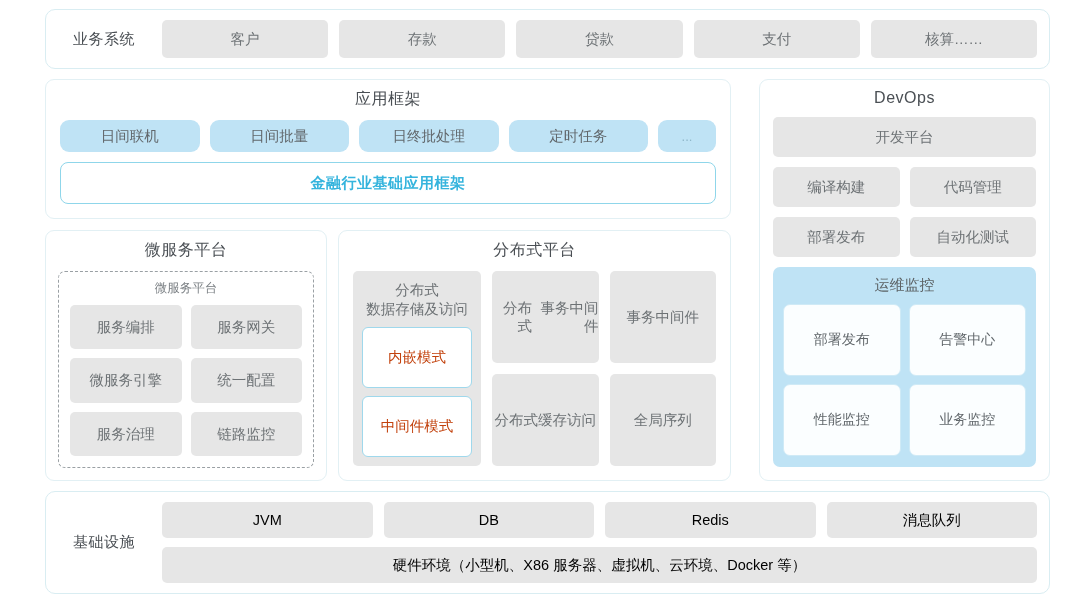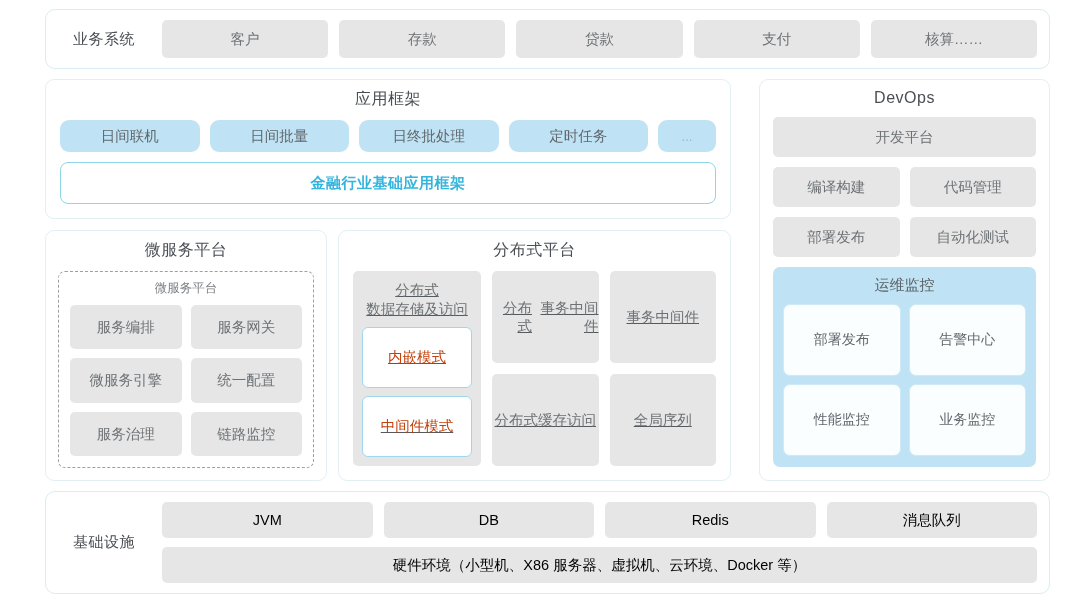--- a/index.html
+++ b/index.html
@@ -190,21 +190,21 @@
     flex-direction: column;
     padding: 0 14px 14px 14px;
     min-width: 0;
   }
   .distrib-grid {
     display: flex;
     gap: 11px;
     flex: 1 1 auto;
     min-height: 0;
   }
-  .dcol { display: flex; flex-direction: column; gap: 11px; flex: 1 1 0; min-width: 0; text-decoration: underline; }
+  .dcol { display: flex; flex-direction: column; gap: 11px; flex: 1 1 0; min-width: 0; }
   .dcol.first { flex: 0 0 128px; }
   .storage-cell {
     background: #e6e6e6;
     border-radius: 5px;
     flex: 1 1 auto;
     display: flex;
     flex-direction: column;
     align-items: center;
     padding: 10px 9px 9px 9px;
     box-sizing: border-box;

